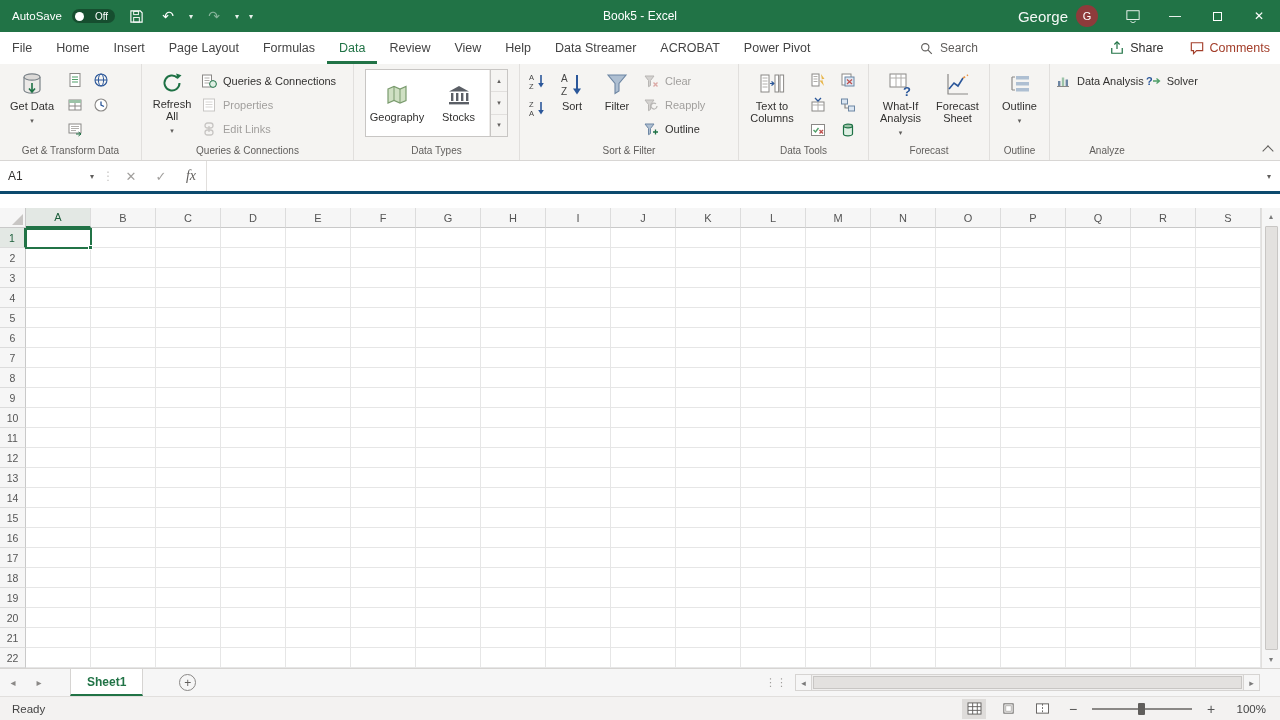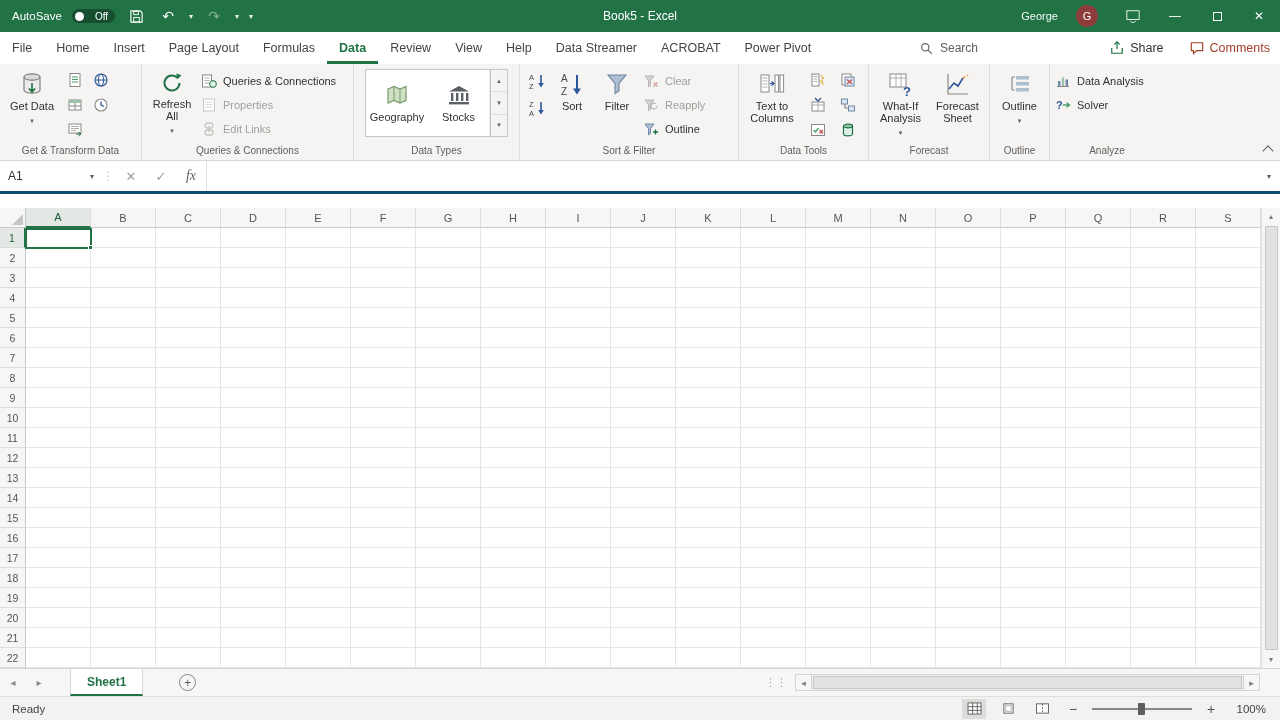--- a/index.html
+++ b/index.html
@@ -12,30 +12,30 @@
   .tb-left{display:flex;align-items:center;gap:10px;padding-left:12px}
   .tb-autosave{font-size:11.5px}
   .tb-toggle{display:inline-flex;align-items:center;gap:11px;background:rgba(0,0,0,.32);
     border-radius:8px;padding:1.5px 7px 1.5px 3px;font-size:10px;cursor:pointer}
   .tb-knob{width:9px;height:9px;border-radius:50%;background:#fff;display:inline-block}
   .tb-ico{width:22px;height:22px;display:inline-flex;align-items:center;justify-content:center;font-size:14px}
   .dim{opacity:.45}
   .tb-caret{font-size:8px;opacity:.9}
   .tb-title{position:absolute;left:0;right:0;text-align:center;font-size:12px;pointer-events:none}
   .tb-right{margin-left:auto;display:flex;align-items:center;height:100%}
-  .tb-user{font-size:11px;margin-right:18px;opacity:.95}
+  .tb-user{font-size:15px;margin-right:8px;opacity:.95}
   .tb-avatar{width:22px;height:22px;border-radius:50%;background:#8e3b3b;color:#fff;
     display:inline-flex;align-items:center;justify-content:center;font-size:11px;margin-right:14px}
   .tb-win{width:42px;height:32px;display:inline-flex;align-items:center;justify-content:center;font-size:12px}
   .maxbox{width:9px;height:9px;border:1px solid #fff;display:inline-block}
 
   
   .tabrow{position:absolute;left:0;top:32px;width:1280px;height:32px;background:#fff;display:flex;align-items:stretch}
   .rtab{padding:0 12px;display:flex;align-items:center;font-size:12.5px;color:#444;cursor:pointer;white-space:nowrap}
-  .rtab.active{color:#217346;font-weight:bold;border-bottom:3px solid #217346;padding-top:3px}
+  .rtab.active{color:#217346;font-weight:normal;border-bottom:3px solid #217346;padding-top:3px}
   .searchbox{position:absolute;left:920px;top:0;height:32px;display:flex;align-items:center;gap:7px;color:#605e5c}
   .tr-right{position:absolute;right:10px;top:0;height:32px;display:flex;align-items:center;gap:26px}
   .tr-btn{display:flex;align-items:center;gap:6px;font-size:12.5px;color:#323130;cursor:pointer}
   .tr-btn.comments{color:#a33e2a}
 
   
   .ribbon{position:absolute;left:0;top:64px;width:1280px;height:97px;background:#f5f4f2;
     border-bottom:1px solid #d8d6d4;display:flex}
   .rgroup{display:flex;flex-direction:column;border-right:1px solid #e1dfdd;height:100%}
   .rg-content{flex:1;display:flex;align-items:flex-start;padding:3px 4px 0 4px;gap:2px}
@@ -526,21 +526,21 @@
         </span>
         <span>Outline</span>
         <span class="cap">▾</span>
       </div>
     </div>
     <div class="rg-label">Outline</div>
   </div>
 
   <div class="rgroup" style="width:114px;border-right:none">
     <div class="rg-content">
-      <div style="display:flex;flex-direction:column;padding-top:2px">
+      <div style="display:flex;padding-top:2px">
         <div class="smallrow">
           <span class="sic">
             <svg width="16" height="16" viewBox="0 0 16 16">
                 <path d="M2 13.5 h12" stroke="#8a8886"></path>
                 <rect x="3" y="8" width="2.4" height="5" fill="#6d86a3"></rect>
                 <rect x="6.8" y="4.5" width="2.4" height="8.5" fill="#9cc3a8"></rect>
                 <rect x="10.6" y="6.5" width="2.4" height="6.5" fill="#6d86a3"></rect>
               </svg>
           </span>
           <span>Data Analysis</span>

